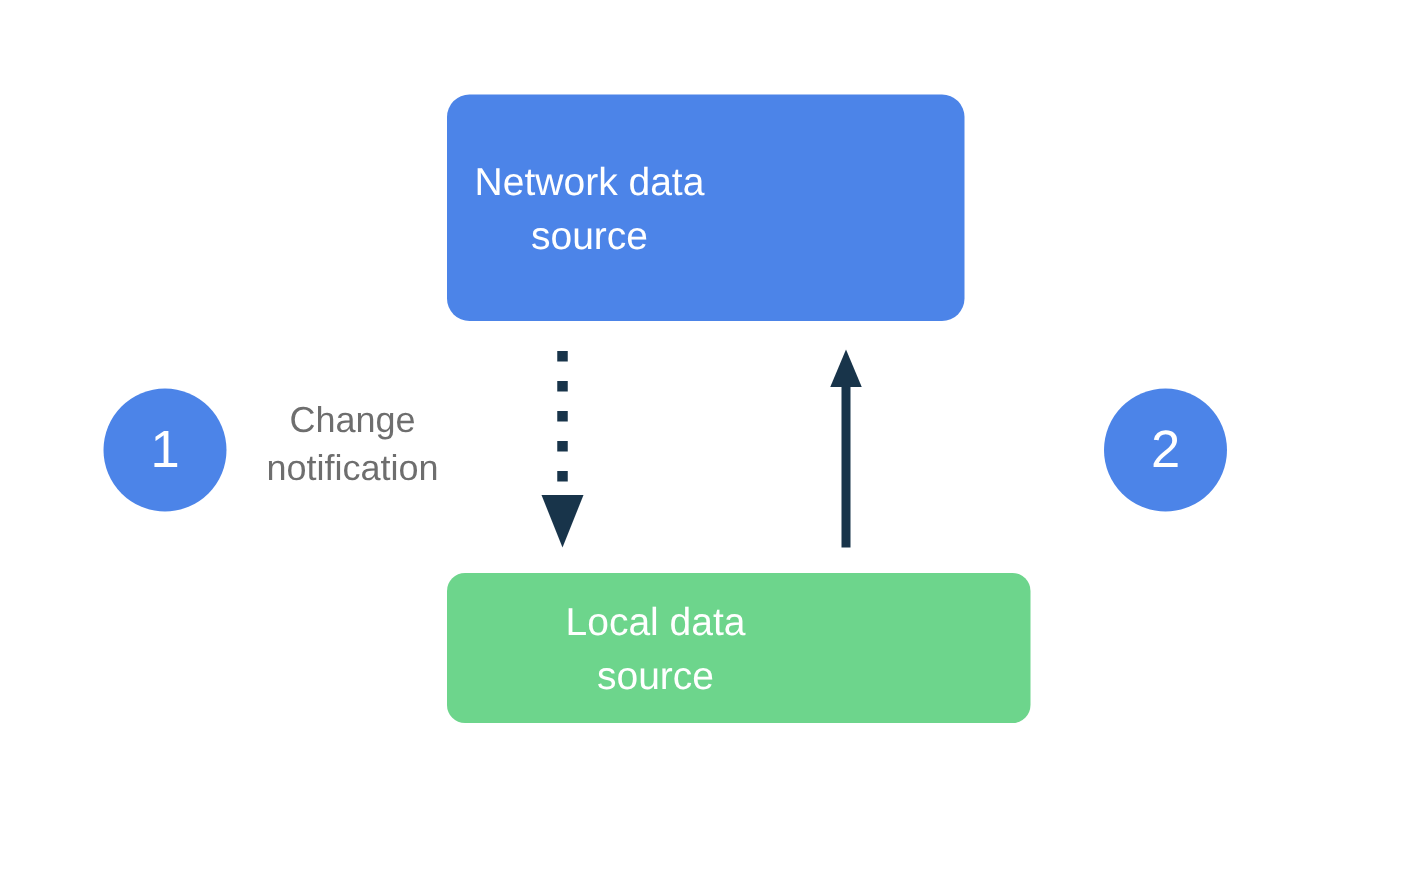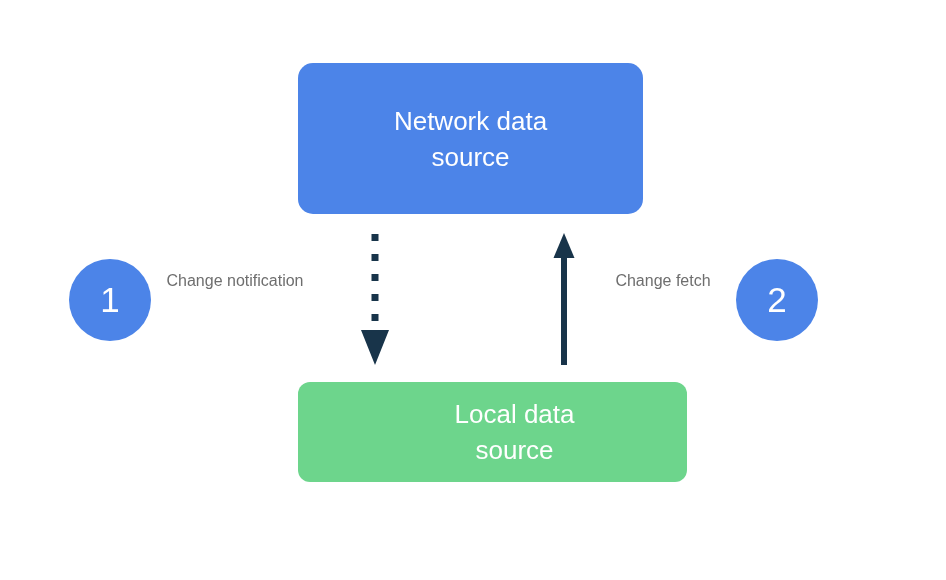--- a/index.html
+++ b/index.html
@@ -12,21 +12,20 @@
     position: relative;
     width: 946px;
     height: 580px;
     background: #ffffff;
     overflow: hidden;
   }
   .node {
     position: absolute;
     display: flex;
     align-items: center;
-    justify-content: center;
     color: #ffffff;
     font-size: 26px;
     line-height: 36px;
     text-align: center;
   }
   .node .node-label {
     display: inline-block;
     max-width: 190px;
   }
   .node-network {
@@ -64,21 +63,21 @@
     display: flex;
     align-items: center;
     justify-content: center;
     top: 259px;
   }
   .badge-1 { left: 69px; }
   .badge-2 { left: 736px; }
   .step-label {
     position: absolute;
     color: #6E6E6E;
-    font-size: 16px;
+    font-size: 24px;
     line-height: 32px;
     text-align: center;
     top: 265px;
   }
   .step-label-1 { left: 140px; width: 190px; }
   .step-label-2 { left: 603px; width: 120px; }
 </style>
 </head>
 <body>
 
@@ -99,19 +98,18 @@
   </svg>
 
   <div class="badge badge-1">
     <span>1</span>
   </div>
   <div class="step-label step-label-1">Change notification</div>
 
   <div class="badge badge-2">
     <span>2</span>
   </div>
-  <div class="step-label step-label-2">Change fetch</div>
 
   <div class="node node-local">
     <span class="node-label">Local data source</span>
   </div>
 
 </div>
 
 </body></html>

